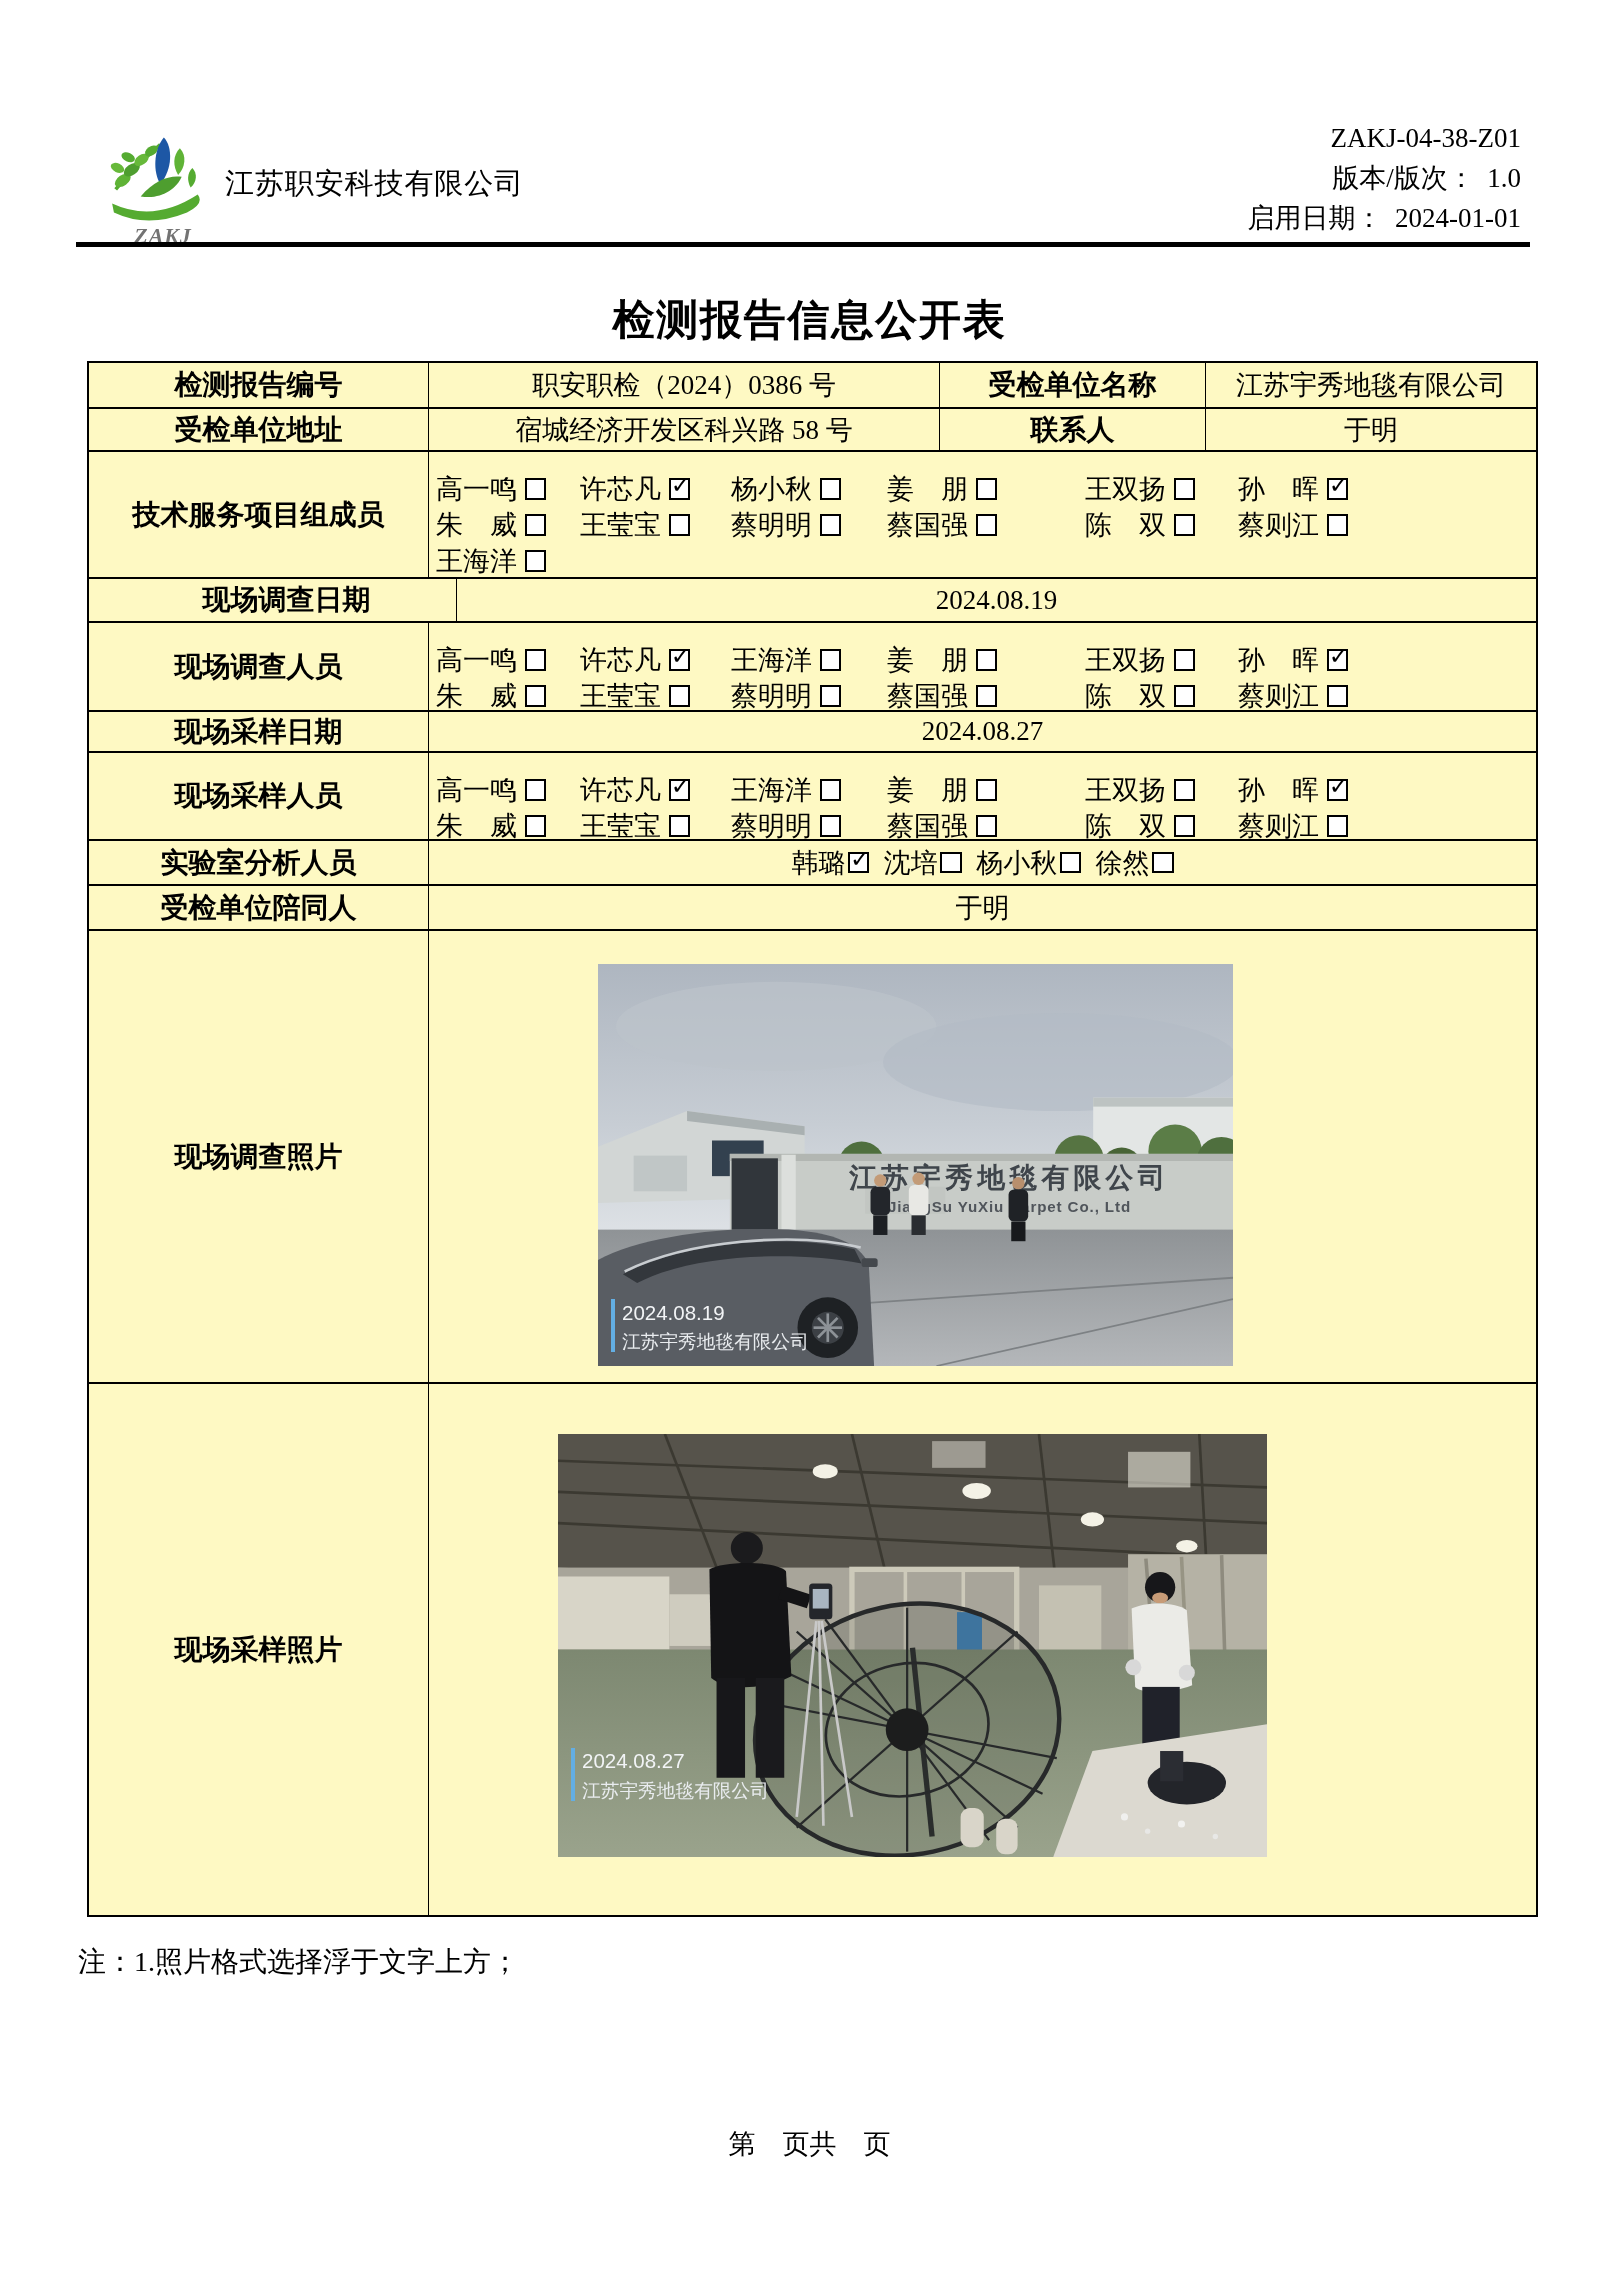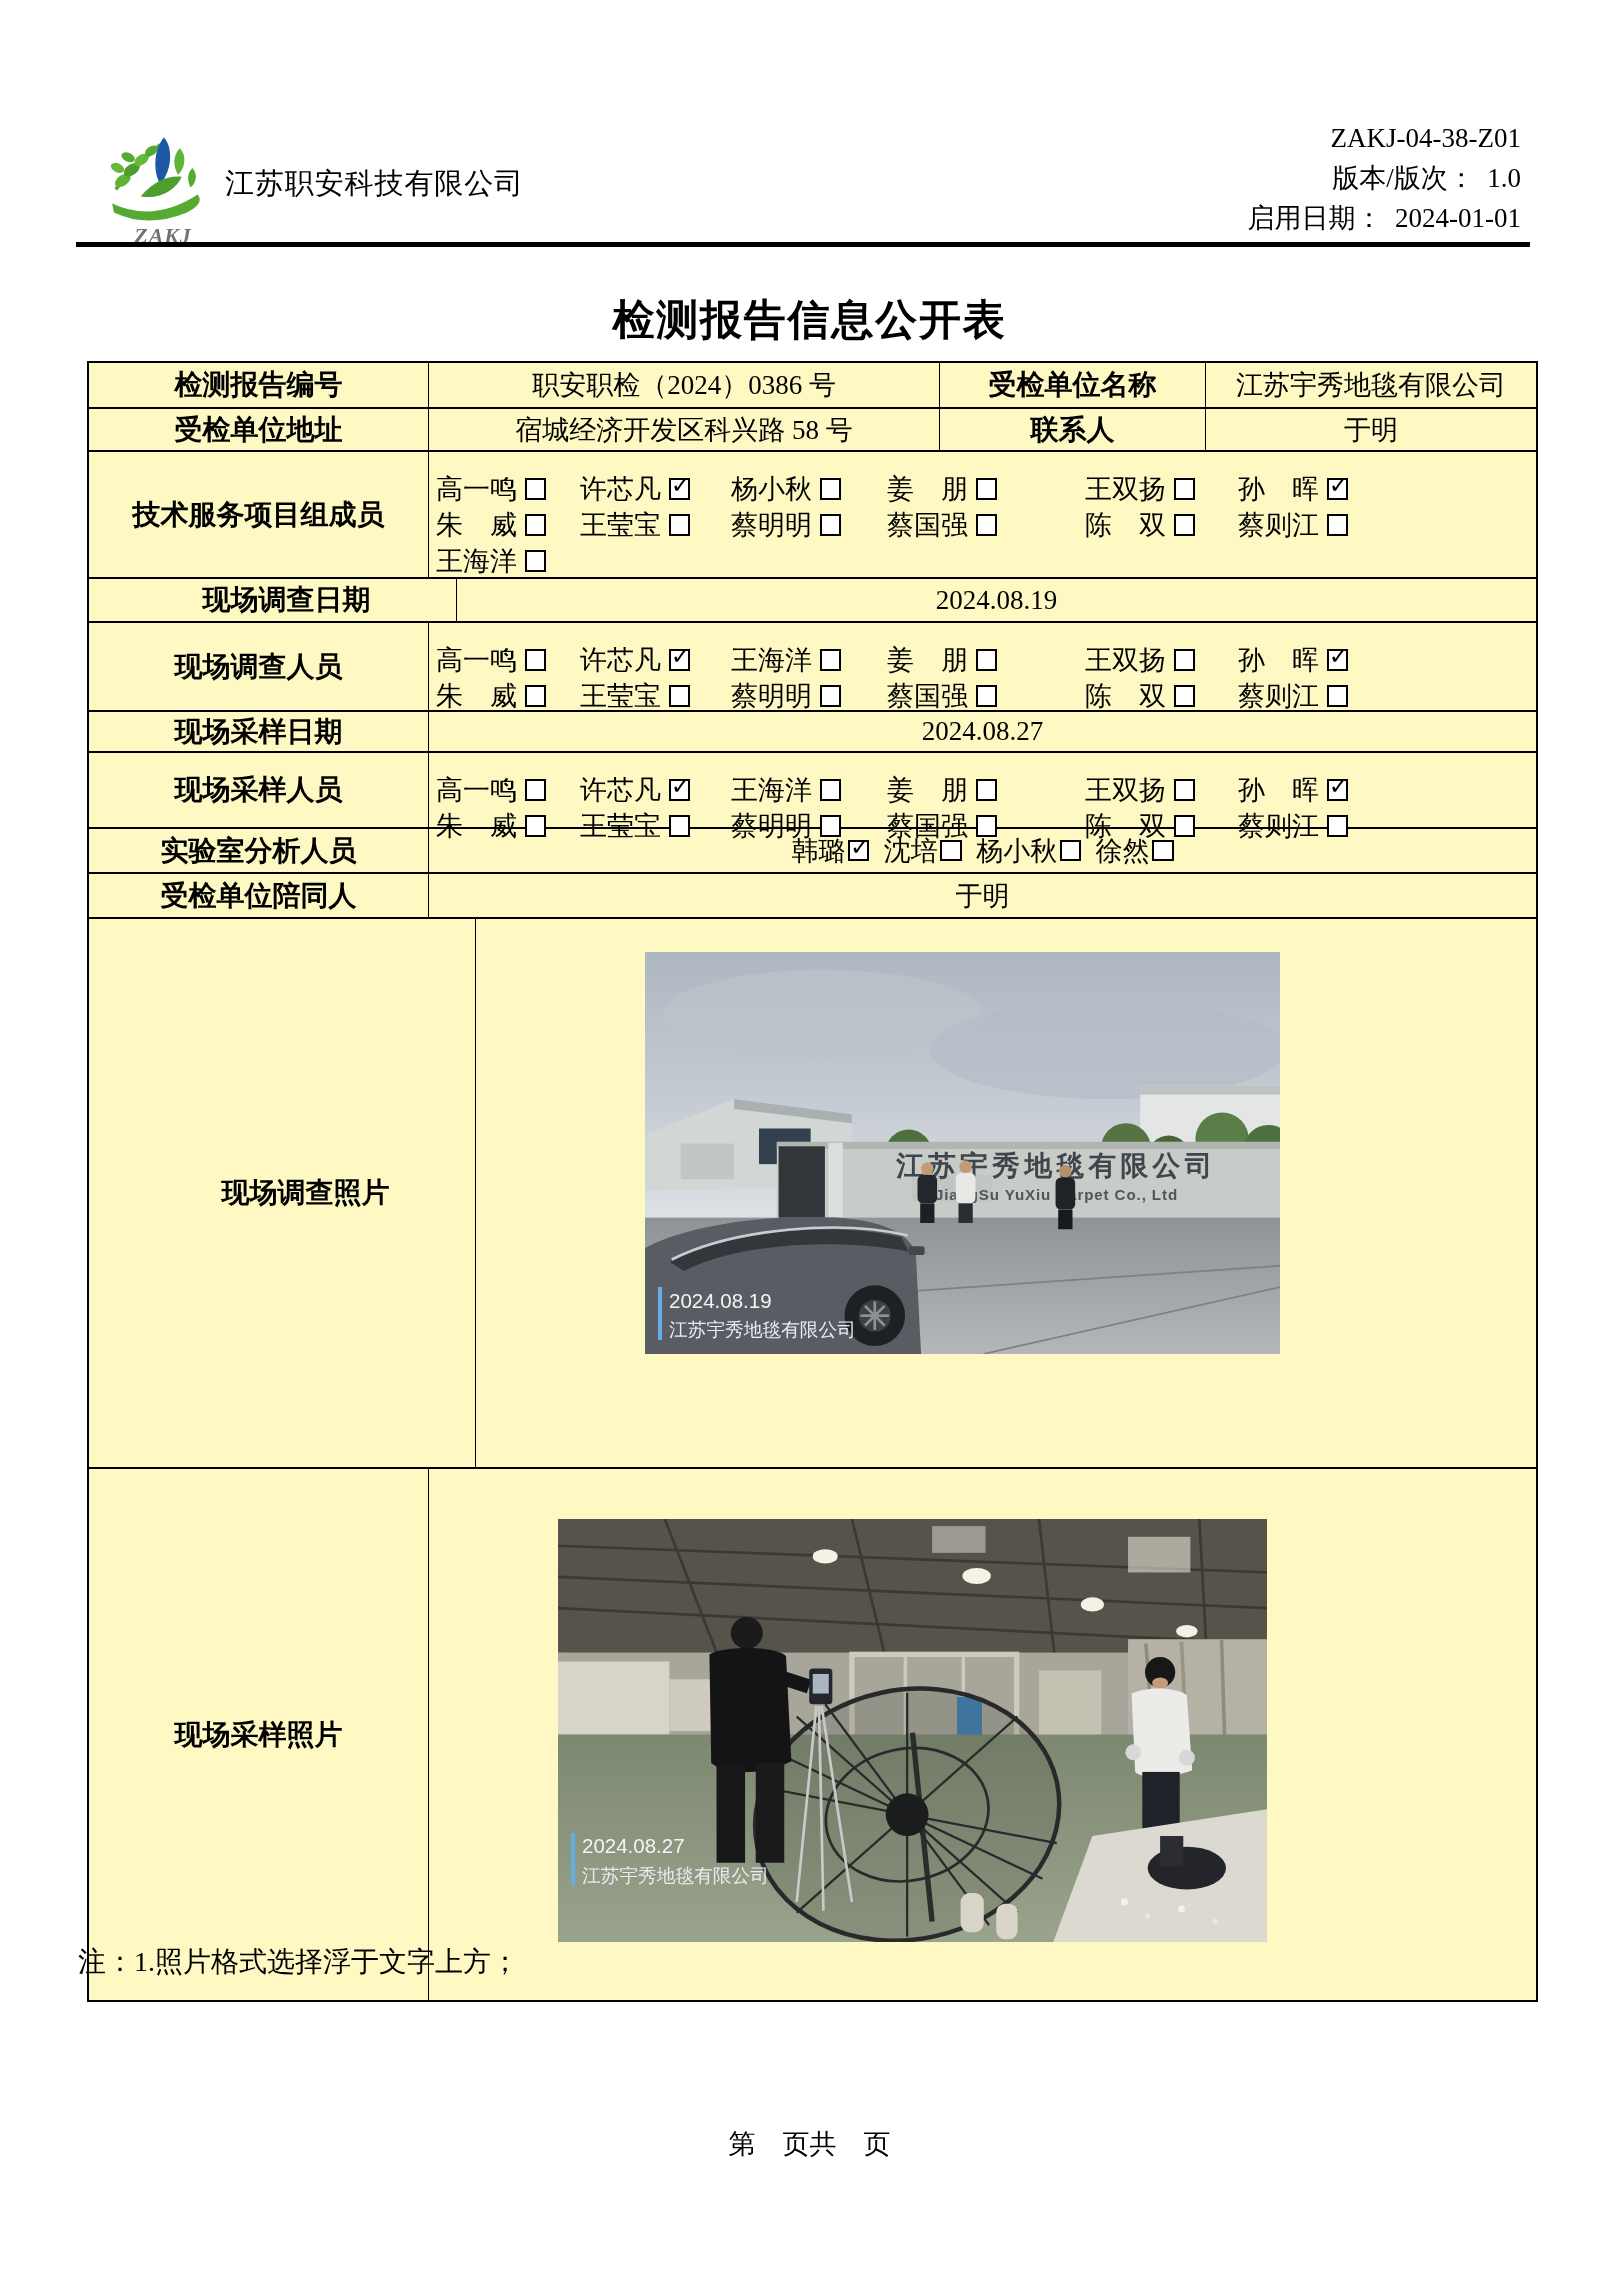--- a/index.html
+++ b/index.html
@@ -248,21 +248,21 @@
           </div>
       </div>
     </div>
   </div>
 
   <div class="row" style="height:41px;">
     <div class="cell lc">现场采样日期</div>
     <div class="cell cv">2024.08.27</div>
   </div>
 
-  <div class="row" style="height:76px;justify-content:flex-end;">
+  <div class="row" style="height:88px;justify-content:flex-end;">
     <div class="cell lc">现场采样人员</div>
     <div class="pc">
       <div class="pline">
         <div class="pitem">
             <span class="pname">高一鸣</span>
             <span class="cb"></span>
           </div>
         <div class="pitem">
             <span class="pname">许芯凡</span>
             <span class="cb checked"></span>
@@ -333,21 +333,21 @@
           <span class="cb"></span>
         </div>
     </div>
   </div>
 
   <div class="row" style="height:45px;">
     <div class="cell lc">受检单位陪同人</div>
     <div class="cell cv">于明</div>
   </div>
 
-  <div class="row" style="height:550px;padding-left:47px;">
+  <div class="row" style="height:453px;">
     <div class="cell lc">现场调查照片</div>
     <div class="photocell">
       <div class="photo photo1">
         <svg viewBox="0 0 713 451" preserveAspectRatio="none" xmlns="http://www.w3.org/2000/svg">
           <defs>
             <linearGradient id="sky1" x1="0" y1="0" x2="0" y2="1">
               <stop offset="0" stop-color="#aeb6c0"></stop>
                 <stop offset="0.6" stop-color="#c7cdd4"></stop>
                 <stop offset="1" stop-color="#dde1e5"></stop>
             </linearGradient>

